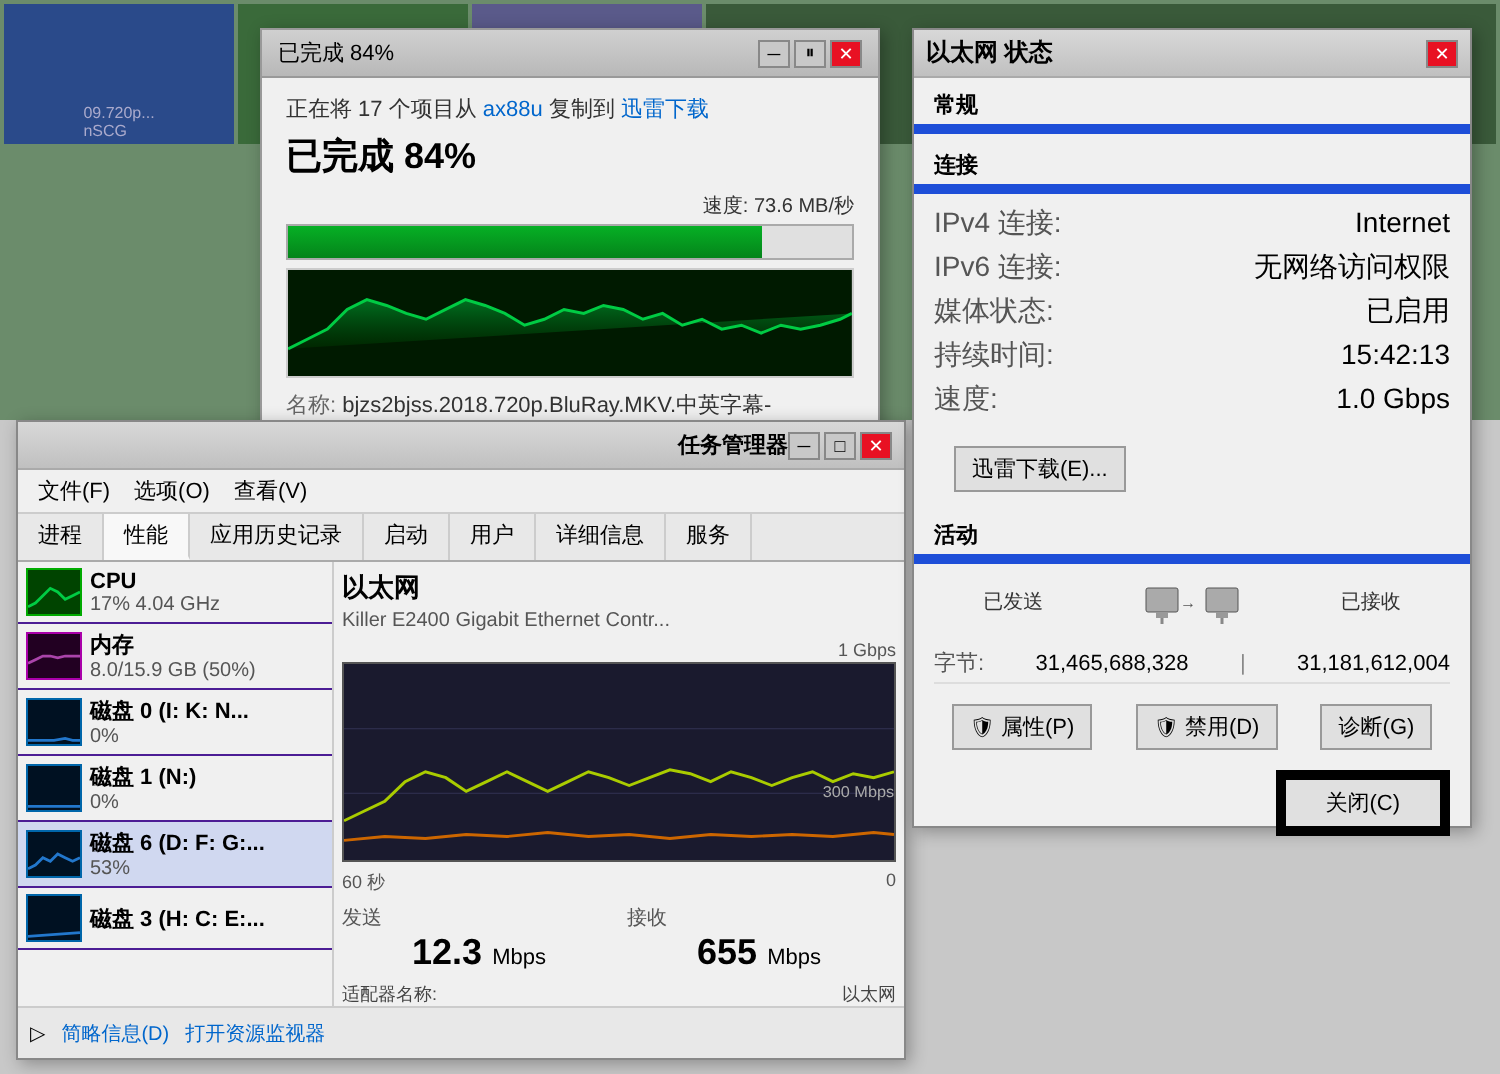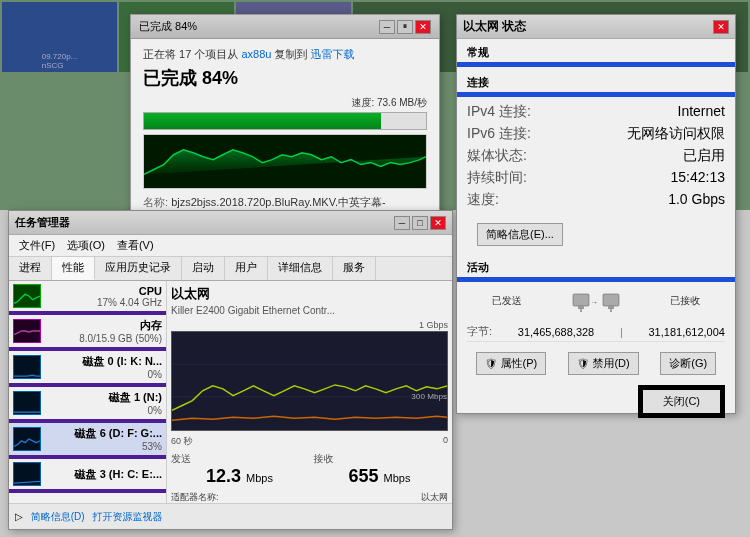--- a/index.html
+++ b/index.html
@@ -152,21 +152,21 @@
       height: 320px;
       background: #f0f0f0;
       border: 1px solid #888;
       box-shadow: 2px 2px 8px rgba(0,0,0,0.3);
     }
     .task-manager .title-bar {
       background: linear-gradient(to bottom, #d8d8d8, #c0c0c0);
       padding: 3px 6px;
       display: flex;
       align-items: center;
-      justify-content: space-between;
+      justify-content: flex-end;
       border-bottom: 1px solid #aaa;
       height: 24px;
     }
     .task-manager .title-text {
       font-size: 11px;
       font-weight: bold;
     }
     .task-manager .win-btns {
       display: flex;
       gap: 2px;
@@ -209,23 +209,22 @@
     
     .process-list {
       width: 158px;
       border-right: 1px solid #ccc;
       overflow: hidden;
     }
     .process-item {
       display: flex;
       align-items: center;
       padding: 3px 4px;
-      border-bottom: 4px solid #4c1d95;
+      border-bottom: 1px solid #4c1d95;
       gap: 4px;
-      text-align: right;
     }
     .process-item.selected { background: #d0d8f0; }
     .cpu-graph-small {
       width: 28px;
       height: 24px;
       background: #004400;
       border: 1px solid #00aa00;
       position: relative;
     }
     .cpu-graph-small svg { width: 100%; height: 100%; }
@@ -718,21 +717,21 @@
     <div class="info-row">
       <span class="key">持续时间:</span>
       <span class="value">15:42:13</span>
     </div>
     <div class="info-row">
       <span class="key">速度:</span>
       <span class="value">1.0 Gbps</span>
     </div>
   </div>
   <div style="padding: 4px 10px;">
-    <div class="details-btn">简略信息(E)...</div>
+    <div class="details-btn">迅雷下载(E)...</div>
   </div>
   <div class="section-title">活动</div>
   <div class="activity-section">
     <div class="activity-header">
       <span class="activity-label">已发送</span>
 
       <div class="network-icon">
         <svg width="50" height="30" viewBox="0 0 50 30">
 
           <rect x="2" y="8" width="16" height="12" rx="1" fill="#aaa" stroke="#555" stroke-width="0.5"></rect>

